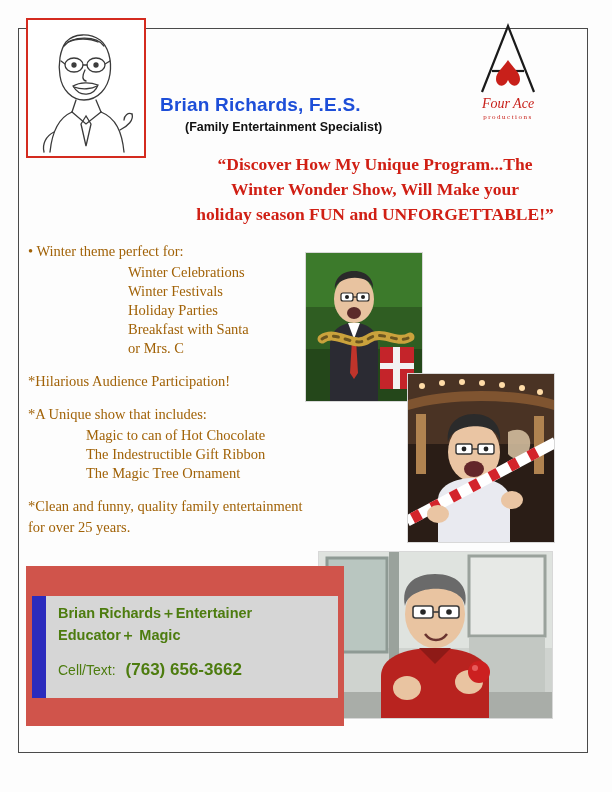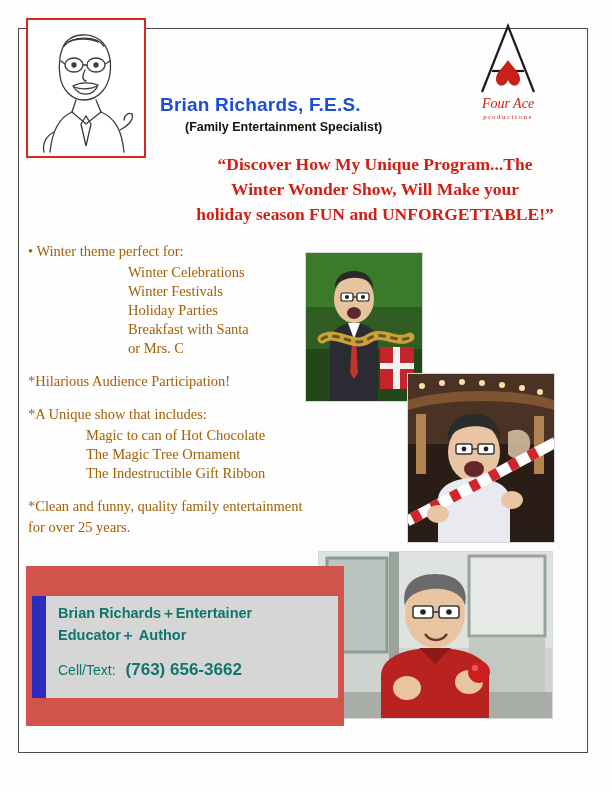--- a/index.html
+++ b/index.html
@@ -151,21 +151,21 @@
     width: 292px;
     height: 102px;
     background: #d6d6d6;
   }
   .band-text {
     position: absolute;
     left: 58px;
     top: 602px;
     width: 276px;
     font-family: "Liberation Sans", sans-serif;
-    color: #0f766e;
+    color: #4d7c0f;
   }
   .band-l1 {
     font-size: 14.5px;
     font-weight: bold;
     line-height: 22px;
   }
   .band-l2 {
     font-size: 14.5px;
     font-weight: bold;
     line-height: 22px;
@@ -256,22 +256,22 @@
       <div class="indent-1">or Mrs. C</div>
     </div>
 
     <div class="blk">
       <div class="bullet-line">*Hilarious Audience Participation!</div>
     </div>
 
     <div class="blk">
       <div class="bullet-line">*A Unique show that includes:</div>
       <div class="indent-2">Magic to can of Hot Chocolate</div>
+      <div class="indent-2">The Indestructible Gift Ribbon</div>
       <div class="indent-2">The Magic Tree Ornament</div>
-      <div class="indent-2">The Indestructible Gift Ribbon</div>
     </div>
 
     <div class="blk">
       <div class="bullet-line">*Clean and funny, quality family entertainment</div>
       <div class="bullet-line">for over 25 years.</div>
     </div>
 
   </div>
 
   <div class="photo photo-1">
@@ -380,19 +380,19 @@
       <circle cx="160" cy="120" r="11" fill="#cc2020"></circle>
       <circle cx="156" cy="116" r="3" fill="#ee6a6a" opacity="0.8"></circle>
     </svg>
   </div>
 
   <div class="band"></div>
   <div class="band-blue"></div>
   <div class="band-grey"></div>
   <div class="band-text">
     <div class="band-l1">Brian Richards＋Entertainer</div>
-    <div class="band-l2">Educator＋  Author</div>
+    <div class="band-l2">Educator＋  Magic</div>
     <div class="band-phone">
       <span class="lbl">Cell/Text:</span><span class="num">(763) 656-3662</span>
     </div>
   </div>
 
 </div>
 
 </body></html>

